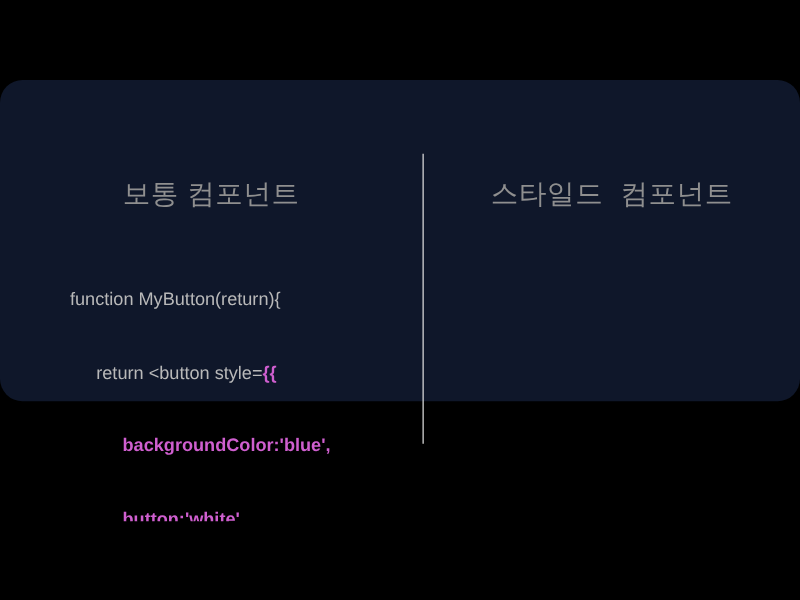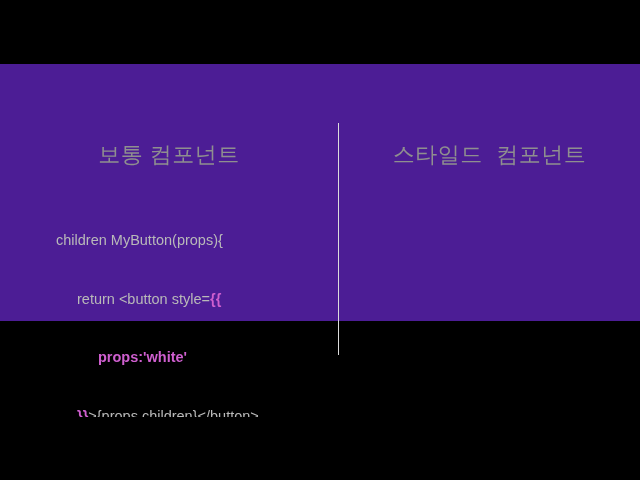--- a/index.html
+++ b/index.html
@@ -35,21 +35,22 @@
     width: 640px;
     height: 63px;
     background: #000000;
   }
   .slide {
     position: absolute;
     left: 0;
     top: 64px;
     width: 640px;
     height: 257px;
-    background: #4c1d95;
+    background: #0f172a;
+    border-radius: 18px;
   }
   .divider {
     position: absolute;
     left: 338px;
     top: 59px;
     width: 1px;
     height: 232px;
     background: #dcdcdc;
   }
   .column {
@@ -111,23 +112,24 @@
 
   <div class="letterbox-top"></div>
 
   <div class="slide">
 
     <div class="divider"></div>
 
     <div class="column col-left">
       <div class="heading">보통 컴포넌트</div>
       <div class="code code-left">
-        <span class="ln"><span>children MyButton(props){</span></span>
+        <span class="ln"><span>function MyButton(return){</span></span>
         <span class="ln ind1"><span>return &lt;button style=</span><span class="hl">{{</span></span>
-        <span class="ln ind2"><span class="hl">props:'white'</span></span>
+        <span class="ln ind2"><span class="hl">backgroundColor:'blue',</span></span>
+        <span class="ln ind2"><span class="hl">button:'white'</span></span>
         <span class="ln ind-close"><span class="hl">}}</span><span>&gt;{props.children}&lt;/button&gt;</span></span>
         
       </div>
     </div>
 
     <div class="column col-right">
       <div class="heading">스타일드 컴포넌트</div>
 
     </div>
 

